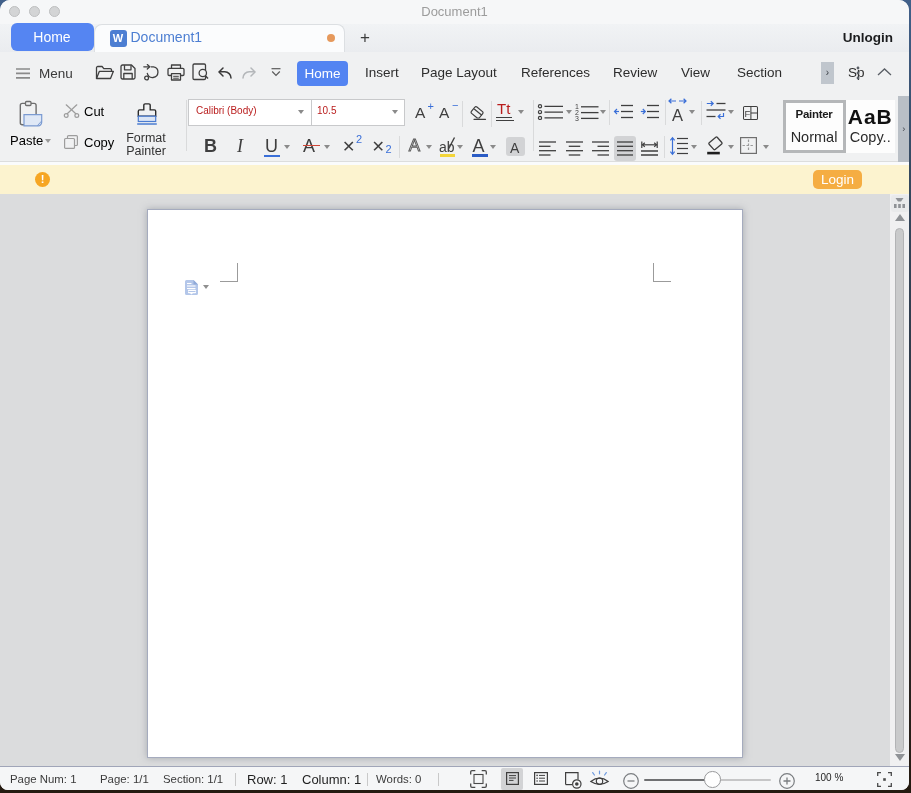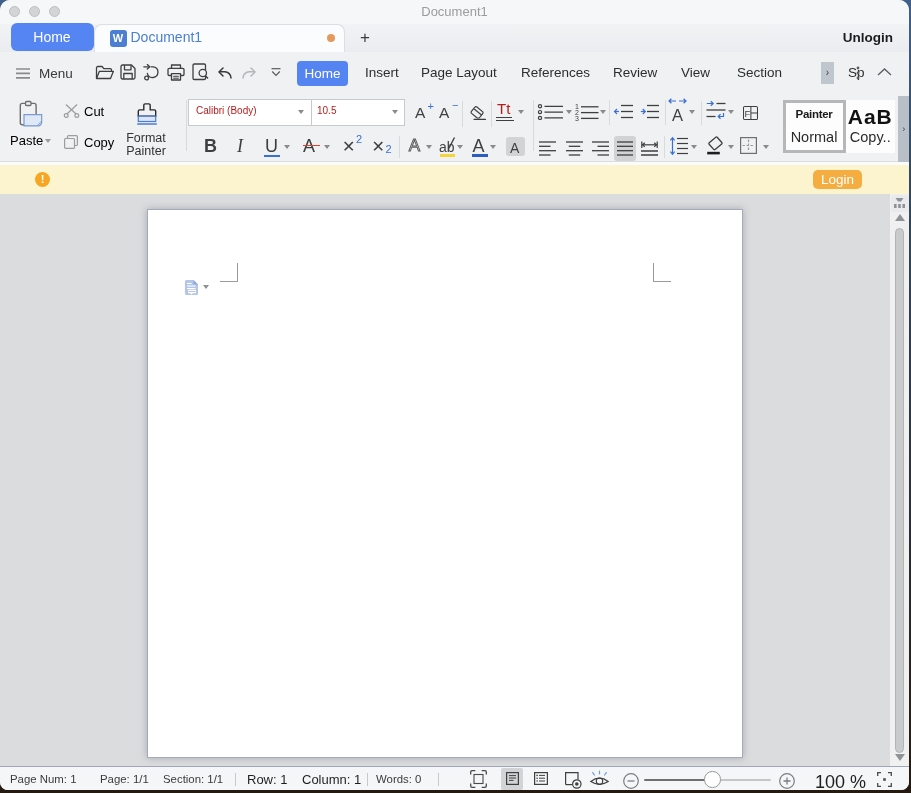--- a/index.html
+++ b/index.html
@@ -496,21 +496,21 @@
         <circle cx="8" cy="8" r="7.3" fill="none" stroke="#7a7d80" stroke-width="1.2"></circle>
         <path d="M4.5 8 h7" stroke="#7a7d80" stroke-width="1.3"></path>
       </svg>
     <div class="abs" style="left:643.5px;top:11.6px;width:61px;height:2.2px;background:#6f7072;border-radius:1px;"></div>
       <div class="abs" style="left:719px;top:11.8px;width:52px;height:1.8px;background:#c6c6c7;border-radius:1px;"></div>
     <div class="abs" style="left:704px;top:4.2px;width:16.5px;height:16.5px;border-radius:50%;background:#fefefe;border:1.1px solid #98999b;box-sizing:border-box;"></div>
     <svg style="left:779px;top:5.5px" width="16" height="16" viewBox="0 0 16 16">
         <circle cx="8" cy="8" r="7.3" fill="none" stroke="#7a7d80" stroke-width="1.2"></circle>
         <path d="M4.5 8 h7 M8 4.5 v7" stroke="#7a7d80" stroke-width="1.3"></path>
       </svg>
-    <div class="abs" style="left:815px;top:5px;font-size:18px;color:#1f1f1f;">100 %</div>
+    <div class="abs" style="left:815px;top:5px;font-size:10px;color:#1f1f1f;">100 %</div>
     <svg style="left:877px;top:5px" width="15" height="15" viewBox="0 0 15 15">
         <g fill="none" stroke="#4a4a4a" stroke-width="1.3">
           <path d="M0.7 4 V0.7 H4 M11 0.7 h3.3 V4 M14.3 11 v3.3 H11 M4 14.3 H0.7 V11"></path>
         </g>
         <rect x="6.2" y="6.2" width="2.6" height="2.6" fill="#4a4a4a"></rect>
       </svg>
   </div>
 </div>
 
 </body></html>

